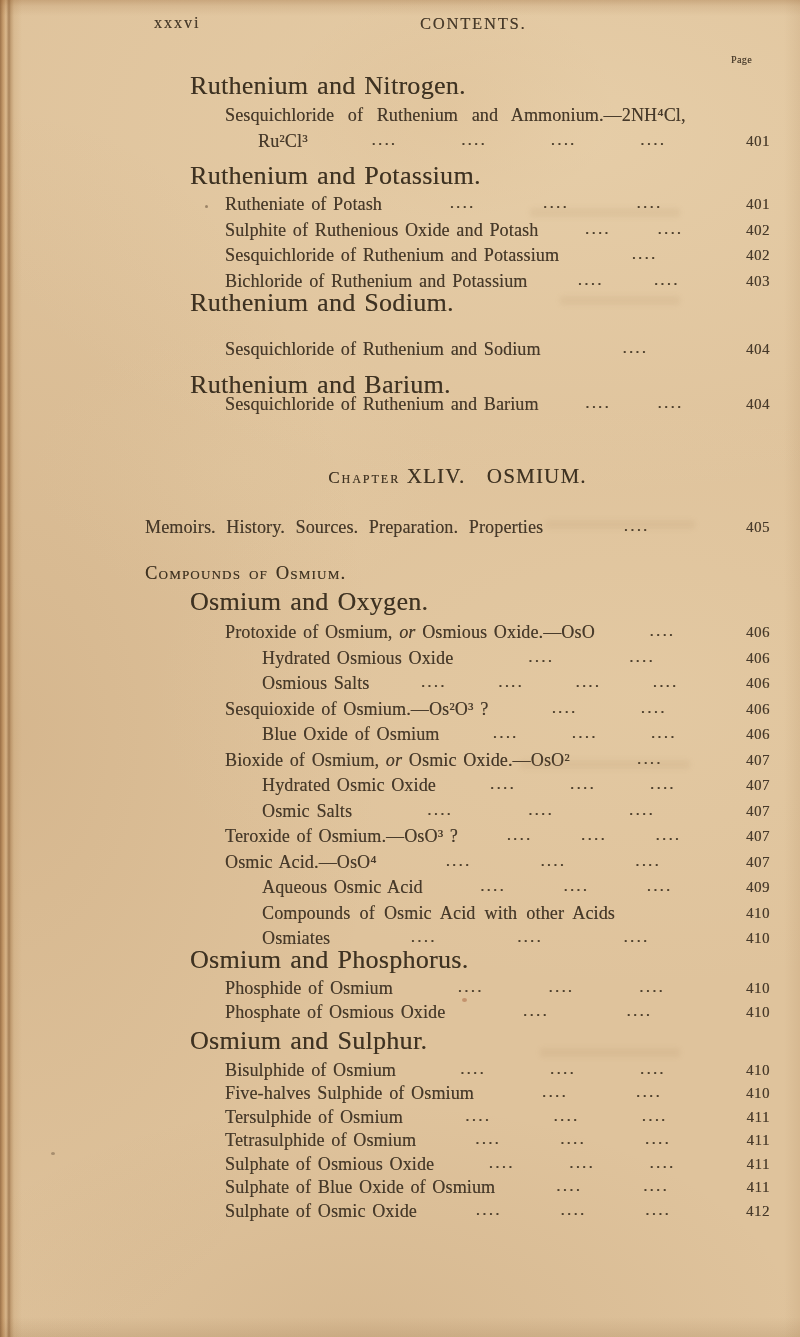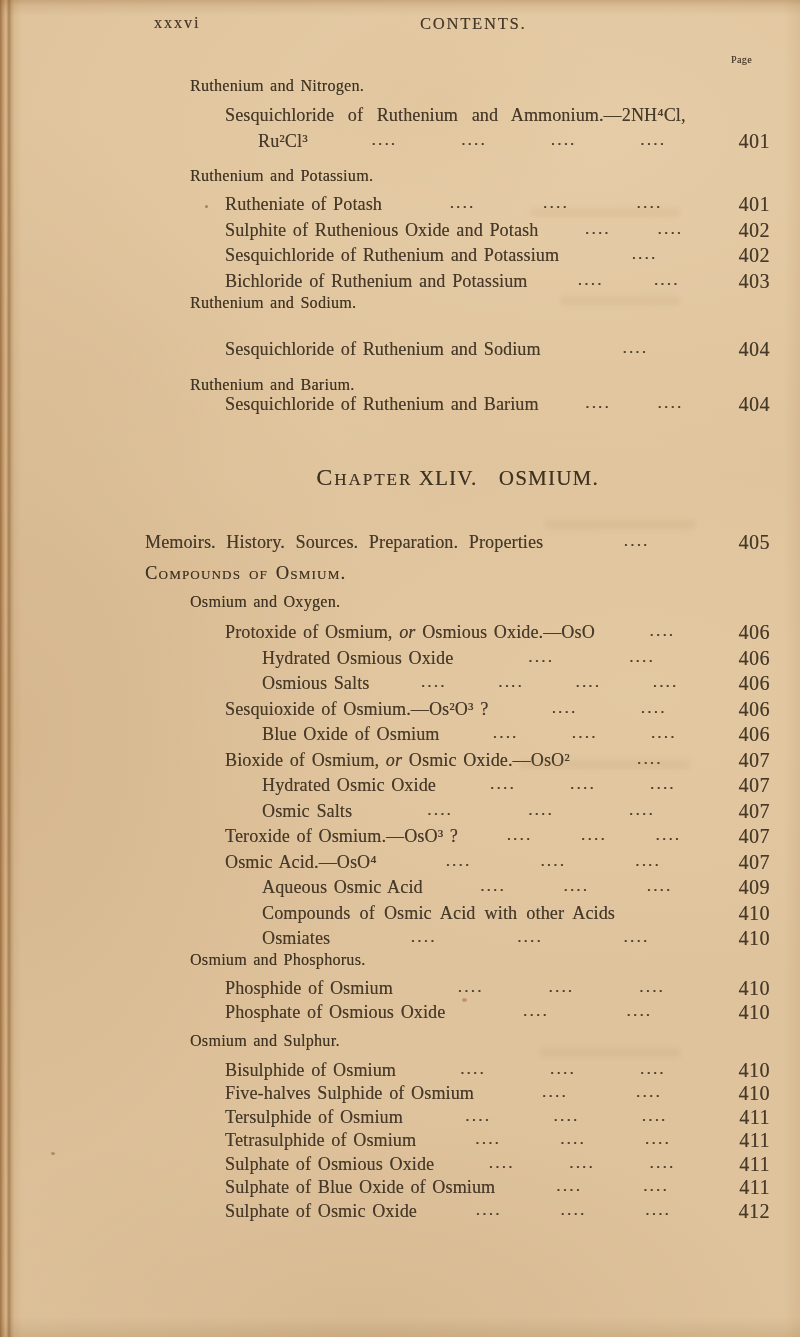--- a/index.html
+++ b/index.html
@@ -31,43 +31,43 @@
     color:#46392a;
   }
   .ink{ text-shadow:0.25px 0.2px 0.45px rgba(70,54,32,.55); }
 
   
   .folio{position:absolute;left:154px;top:14px;font-size:16px;letter-spacing:2px;}
   .runhead{position:absolute;left:420px;top:14px;font-size:16.5px;letter-spacing:1.8px;}
   .pagelabel{position:absolute;left:731px;top:54px;font-size:10px;letter-spacing:.4px;}
 
   
-  .sec-h{position:absolute;left:190px;font-size:16px;line-height:25px;color:#3e3222;letter-spacing:.3px;word-spacing:2px;white-space:nowrap;}
+  .sec-h{position:absolute;left:190px;font-size:26px;line-height:25px;color:#3e3222;letter-spacing:.3px;word-spacing:2px;white-space:nowrap;}
   .flush-h{left:145px;text-align:center;}
   .smallcaps{font-variant:small-caps;font-size:18.5px;letter-spacing:1.2px;}
 
   
   .chapter{position:absolute;left:145px;top:464px;width:625px;text-align:center;font-size:21px;letter-spacing:1.2px;white-space:nowrap;color:#3e3222;}
-  .chapter .sc{font-variant:small-caps;letter-spacing:2px;font-size:24px;text-align:right;}
+  .chapter .sc{font-variant:small-caps;letter-spacing:2px;font-size:17px;text-align:right;}
   .chapter .gap{display:inline-block;width:15px;}
 
   
   .row{position:absolute;display:flex;align-items:center;font-size:18px;line-height:24px;white-space:nowrap;}
   .row .lbl{word-spacing:2px;letter-spacing:.15px;}
-  .row.flush{left:145px;width:625px;margin-top:15px;}
+  .row.flush{left:145px;width:625px;}
   .row.lvl1{left:225px;width:545px;}
   .row.lvl2{left:262px;width:508px;}
   .row.formula{left:258px;width:512px;}
   .wide .lbl{word-spacing:9px;}
   .memoirs .lbl{word-spacing:6px;}
   .spread .lbl{word-spacing:4.5px;}
   .it{font-style:italic;}
   .dots{flex:1;display:flex;justify-content:space-evenly;align-items:baseline;overflow:hidden;}
   .dots i{font-style:normal;font-size:17px;letter-spacing:2.2px;color:#4c3f2d;transform:translateY(-1px);}
-  .pg{min-width:40px;text-align:right;font-size:20px;letter-spacing:.5px;}
+  .pg{min-width:40px;text-align:right;font-size:15px;letter-spacing:.5px;}
 
   
   .speck{position:absolute;border-radius:50%;}
   .speck.a{left:205px;top:205px;width:3px;height:3px;background:rgba(70,52,34,.45);}
   .speck.b{left:51px;top:1152px;width:4px;height:3px;background:rgba(70,52,34,.35);}
   .speck.c{left:462px;top:998px;width:5px;height:4px;background:rgba(156,76,40,.40);}
   
   .ghost{position:absolute;background:rgba(150,115,70,.085);filter:blur(2.5px);border-radius:4px;}
   .g1{left:530px;top:208px;width:150px;height:9px;}
   .g2{left:560px;top:296px;width:120px;height:9px;}

